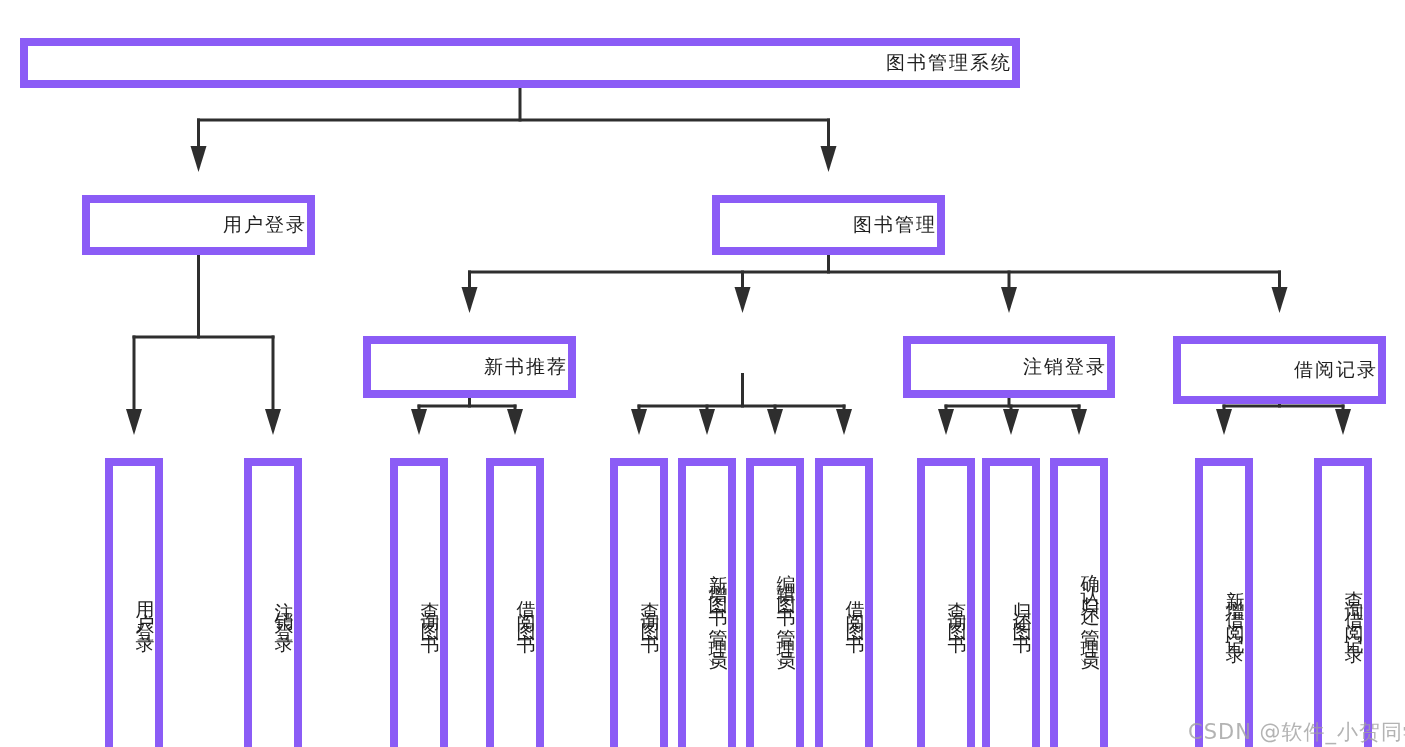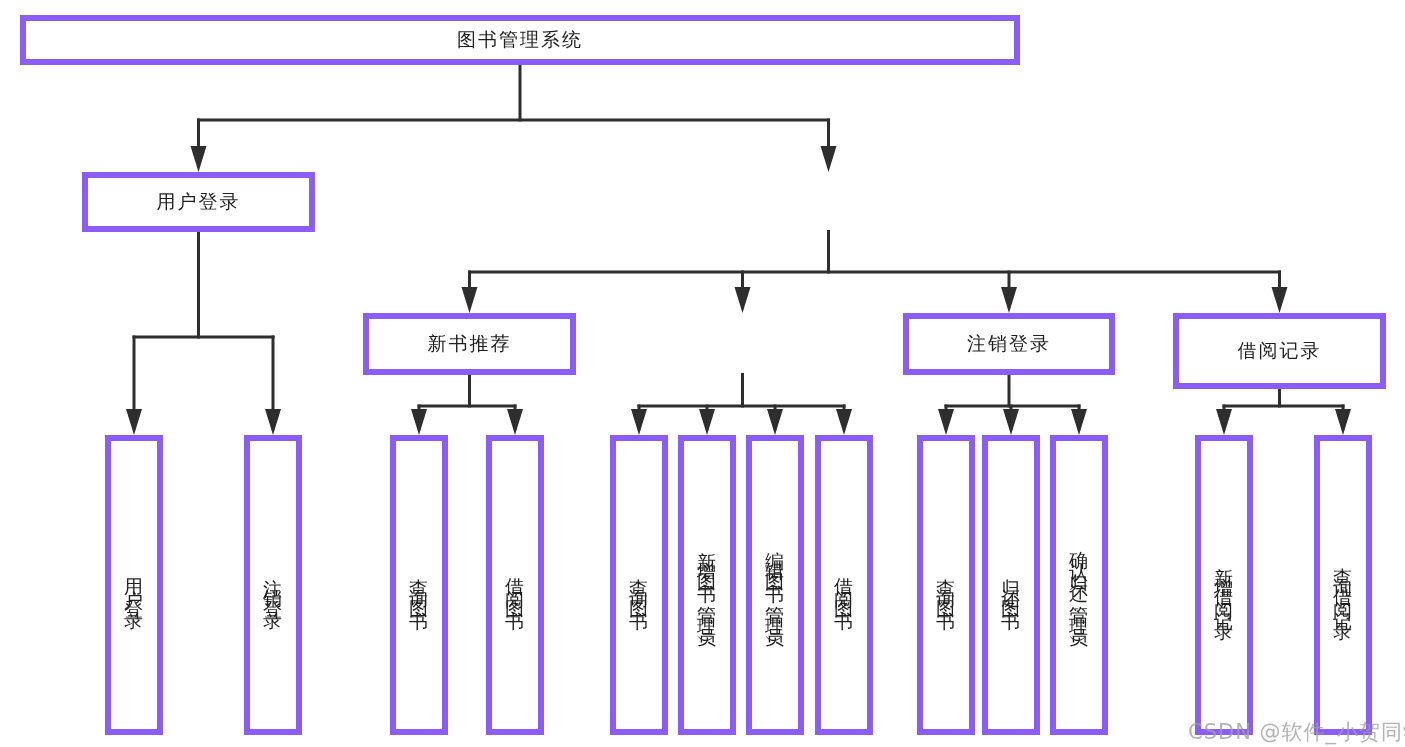--- a/index.html
+++ b/index.html
@@ -15,26 +15,27 @@
     position: absolute;
     left: 0; top: 0;
     width: 1405px; height: 747px;
     z-index: 1;
   }
   #connectors line { stroke: #2e2e2e; stroke-width: 3; }
   #connectors polygon { fill: #2e2e2e; }
   .box {
     position: absolute;
     background: #ffffff;
-    border: 6px solid #8b5cf6;
+    border: 8px solid #8b5cf6;
     box-sizing: border-box;
     display: flex;
     align-items: center;
-    justify-content: center;
+    justify-content: flex-end;
     z-index: 2;
+    margin-top: 23px;
   }
   .box .lbl {
     color: #1f1f1f;
     font-size: 19px;
     letter-spacing: 2px;
     white-space: nowrap;
   }
   .vbox .lbl {
     writing-mode: vertical-rl;
     text-orientation: mixed;
@@ -135,28 +136,31 @@
     </g>
   </svg>
 
   <div class="box" style="left:20px; top:15px; width:1000px; height:50px;">
     <span class="lbl">图书管理系统</span>
   </div>
 
   <div class="box" style="left:82px; top:172px; width:233px; height:60px;">
     <span class="lbl">用户登录</span>
   </div>
+  <div class="box" style="left:712px; top:172px; width:233px; height:60px;">
+    <span class="lbl">图书管理</span>
+  </div>
 
   <div class="box" style="left:363px; top:313px; width:213px; height:62px;">
     <span class="lbl">新书推荐</span>
   </div>
   <div class="box" style="left:903px; top:313px; width:212px; height:62px;">
     <span class="lbl">注销登录</span>
   </div>
-  <div class="box" style="left:1173px; top:313px; width:213px; height:76px;">
+  <div class="box" style="left:1173px; top:313px; width:213px; height:68px;">
     <span class="lbl">借阅记录</span>
   </div>
 
   <div class="box vbox" style="left:105px; top:435px; width:58px; height:300px;">
     <span class="lbl">用户登录</span>
   </div>
   <div class="box vbox" style="left:244px; top:435px; width:58px; height:300px;">
     <span class="lbl">注销登录</span>
   </div>
 

